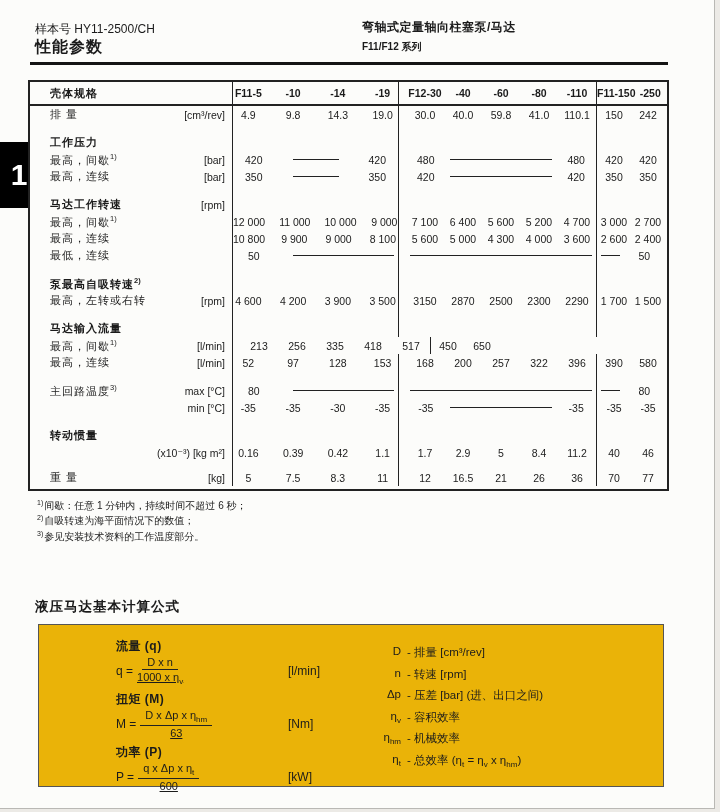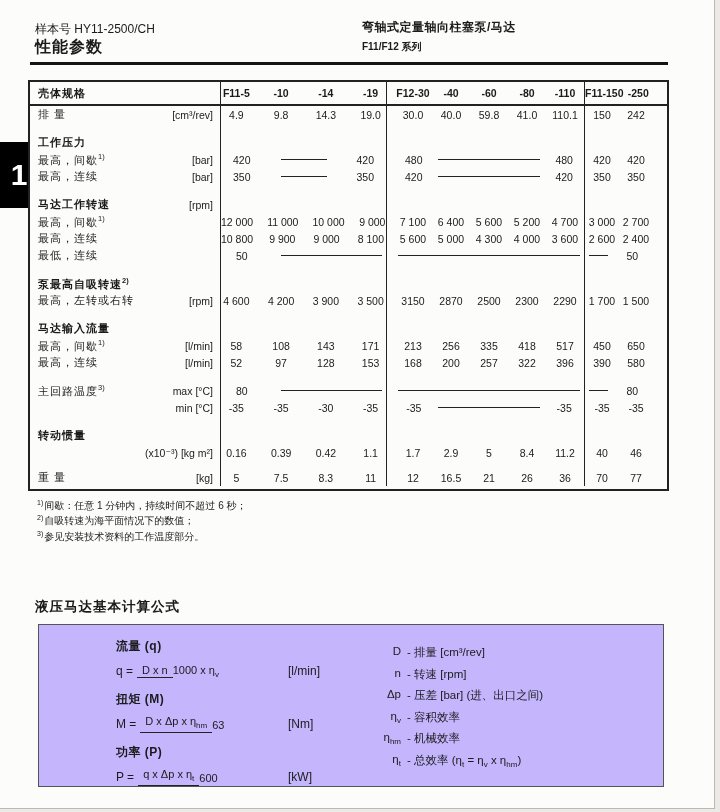--- a/index.html
+++ b/index.html
@@ -32,20 +32,21 @@
     border:2px solid #222;background:#fcfcfa;
     padding-bottom:3px;
   }
   .trow{display:flex;align-items:stretch;height:17px;}
   .trow.models{height:22px;border-bottom:2px solid #222;}
   .trow.spacer{height:11px;}
   .lcell{
     width:190px;box-sizing:border-box;flex:0 0 auto;
     display:flex;justify-content:space-between;align-items:center;
     padding:0 7px 0 8px;
+    margin-left:12px;
   }
   .rlabel{font-size:11px;white-space:nowrap;letter-spacing:1px;}
   .rlabel sup{font-size:7.5px;letter-spacing:0;}
   .trow.models .rlabel,.trow.section .rlabel{font-weight:bold;}
   .runit{font-size:10.5px;white-space:nowrap;letter-spacing:0;}
   .tgroup{
     box-sizing:border-box;display:flex;align-items:center;
     border-left:1.4px solid #222;
   }
   .g1{width:166px;gap:14px;}.g2{width:198px;padding-left:7px;}.g3{width:69px;}
@@ -54,29 +55,29 @@
   .cell.fixed{flex:0 0 auto;}
   .trow.models .cell{font-weight:bold;font-size:10.5px;}
   .hline{flex:1 1 auto;border-top:1.2px solid #222;margin:0 4px;height:0;}
   
   .footnotes{position:absolute;left:37px;top:497px;font-size:10px;line-height:12px;}
   .fnote sup{font-size:7px;margin-right:1px;}
   
   .calc-title{position:absolute;left:35px;top:598px;font-size:13.5px;font-weight:bold;letter-spacing:1px;}
   .fbox{
     position:absolute;left:38px;top:624px;width:624px;height:161px;
-    border:1.3px solid #555;background:#c4b5fd;
+    border:1.3px solid #555;background:#eab308;
   }
   .fcol{position:absolute;left:77px;top:8px;width:240px;}
   .f-title{font-size:12px;font-weight:bold;margin-top:5px;letter-spacing:0.5px;}
   .f-eq{position:relative;display:flex;align-items:center;font-size:12px;margin:1px 0 2px;height:30px;}
   .f-lhs{margin-right:4px;}
-  .frac{display:inline-flex;flex-direction:row;align-items:center;}
+  .frac{display:inline-flex;flex-direction:column;align-items:center;}
   .frac .num{border-bottom:1.1px solid #222;padding:0 5px 1px;font-size:11px;white-space:nowrap;}
-  .frac .den{padding-top:1px;font-size:11px;white-space:nowrap;}
+  .frac .den{padding-top:1px;font-size:11px;white-space:nowrap;text-decoration:underline;}
   .f-unit{position:absolute;left:172px;font-size:12px;}
   sub{font-size:8px;}
   
   .legend{position:absolute;left:322px;top:20px;font-size:11.5px;}
   .leg-row{display:flex;margin-bottom:6.5px;white-space:nowrap;}
   .leg-sym{width:40px;text-align:right;margin-right:6px;flex:0 0 auto;}
 </style>
 </head>
 <body>
 
@@ -332,26 +333,20 @@
         </div>
         <div class="tgroup g1"></div>
         <div class="tgroup g2"></div>
         <div class="tgroup g3"></div>
       </div>
       <div class="trow vals">
         <div class="lcell">
           <div class="rlabel">最高，间歇<sup>1)</sup></div>
           <div class="runit">[l/min]</div>
         </div>
-        <div class="tgroup g1">
-          <div class="cell flex1">58</div>
-          <div class="cell flex1">108</div>
-          <div class="cell flex1">143</div>
-          <div class="cell flex1">171</div>
-        </div>
         <div class="tgroup g2">
           <div class="cell flex1">213</div>
           <div class="cell flex1">256</div>
           <div class="cell flex1">335</div>
           <div class="cell flex1">418</div>
           <div class="cell flex1">517</div>
         </div>
         <div class="tgroup g3">
           <div class="cell flex1">450</div>
           <div class="cell flex1">650</div>

